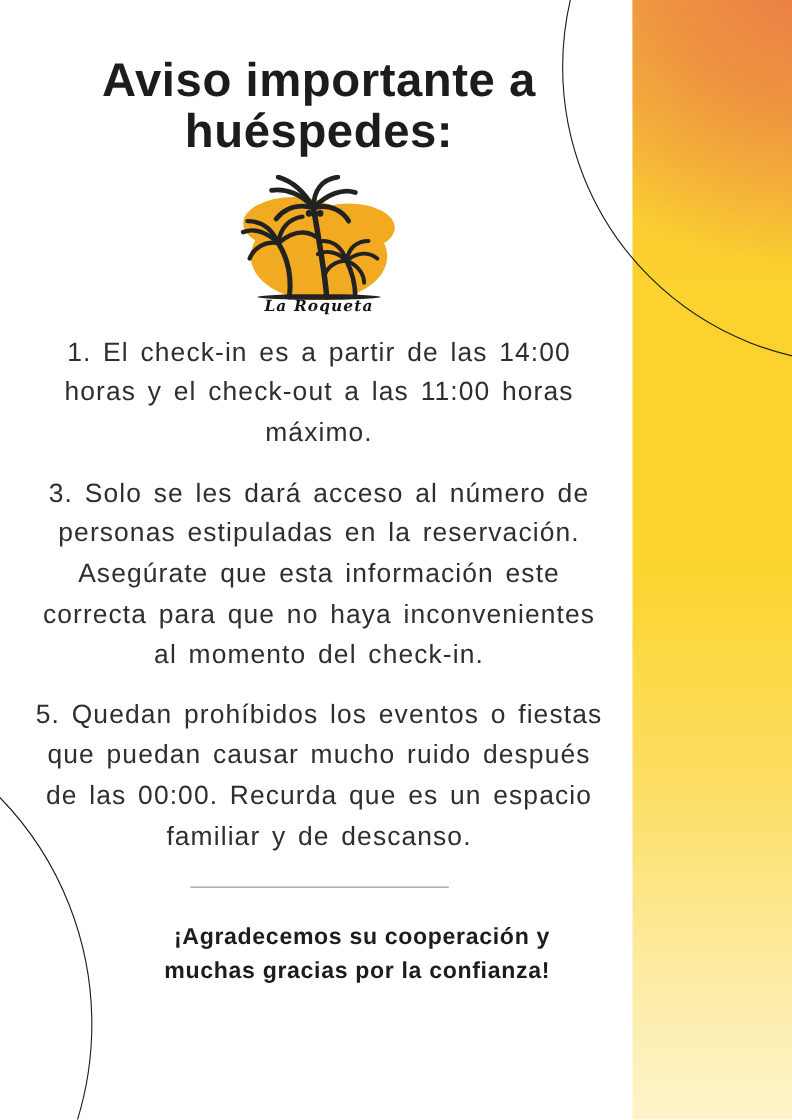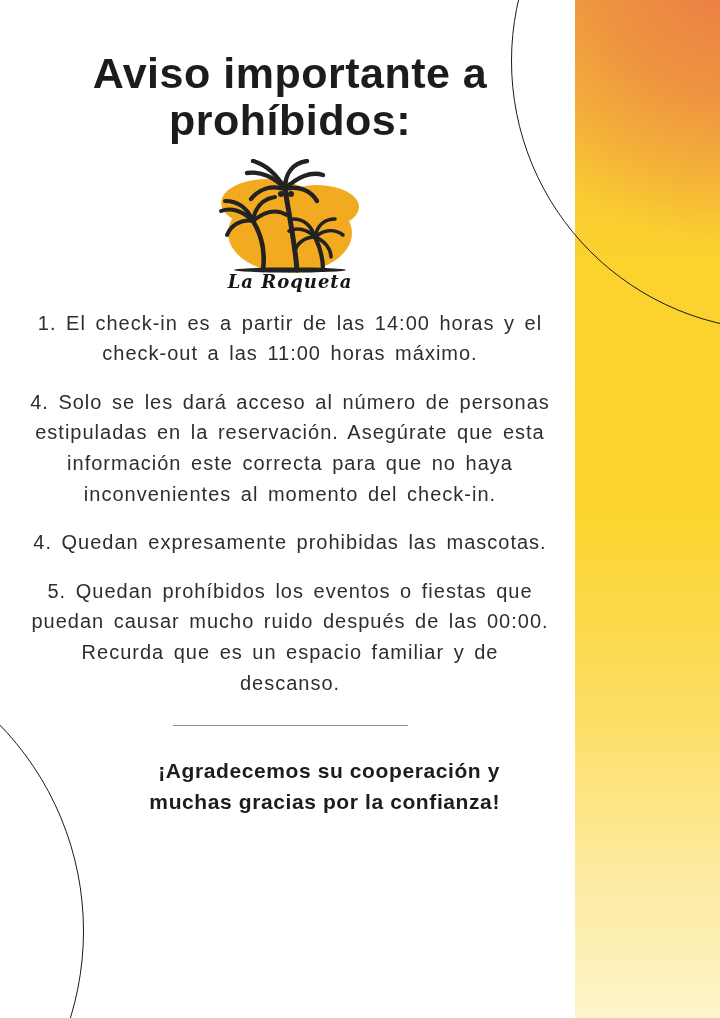--- a/index.html
+++ b/index.html
@@ -61,28 +61,28 @@
     color: var(--title-text, #1c1c1c);
   }
 
   .logo { margin-top: 14px; }
   .logo svg { display: block; margin: 0 auto; }
   .brand-name {
     margin-top: -2px;
     font-family: "DejaVu Serif", serif;
     font-style: italic;
     font-weight: bold;
-    font-size: 18px;
+    font-size: 14px;
     letter-spacing: 1px;
     color: #161616;
   }
 
   .notices {
     margin-top: 16px;
-    font-size: 20px;
+    font-size: 24px;
     line-height: 1.53;
     letter-spacing: 1px;
     word-spacing: 3px;
     color: var(--body-text, #2e2e2e);
   }
   .notice { margin: 0 0 18px 0; }
 
   .divider {
     width: 235px;
     border: none;
@@ -107,21 +107,21 @@
 <body>
 
 <div class="canvas">
 
   <div class="gradient-band"></div>
   <div class="circle circle-tr"></div>
   <div class="circle circle-bl"></div>
 
   <div class="content">
 
-    <h1 class="title">Aviso importante a prohíbidos:</h1>
+    <h1 class="title">Aviso importante a huéspedes:</h1>
 
     <div class="logo">
       <svg width="170" height="114" viewBox="0 0 170 114" aria-hidden="true">
 
         <g style="fill: var(--logo-yellow, #f2ab20);">
           <ellipse cx="62" cy="44" rx="46" ry="24"></ellipse>
           <ellipse cx="112" cy="48" rx="42" ry="22"></ellipse>
           <ellipse cx="85" cy="74" rx="62" ry="40"></ellipse>
         </g>
 
@@ -156,22 +156,21 @@
           <path class="palm-stroke" stroke-width="3.6" d="M110,78 C120,70 130,70 138,76"></path>
           <path class="palm-stroke" stroke-width="3.6" d="M110,78 C100,78 92,84 90,92"></path>
           <path class="palm-stroke" stroke-width="3.6" d="M110,78 C120,82 126,90 126,98"></path>
         </g>
       </svg>
       <div class="brand-name">La Roqueta</div>
     </div>
 
     <div class="notices">
       <p class="notice">1. El check-in es a partir de las 14:00 horas y el check-out a las 11:00 horas máximo.</p>
-      <p class="notice">4. Solo se les dará acceso al número de personas estipuladas en la reservación. Asegúrate que esta información este correcta para que no haya inconvenientes al momento del check-in.</p>
-      <p class="notice">4. Quedan expresamente prohibidas las mascotas.</p>
+      <p class="notice">3. Solo se les dará acceso al número de personas estipuladas en la reservación. Asegúrate que esta información este correcta para que no haya inconvenientes al momento del check-in.</p>
       <p class="notice">5. Quedan prohíbidos los eventos o fiestas que puedan causar mucho ruido después de las 00:00. Recurda que es un espacio familiar y de descanso.</p>
     </div>
 
     <hr class="divider">
 
     <p class="thanks">¡Agradecemos su cooperación y muchas gracias por la confianza!</p>
 
   </div>
 </div>
 

